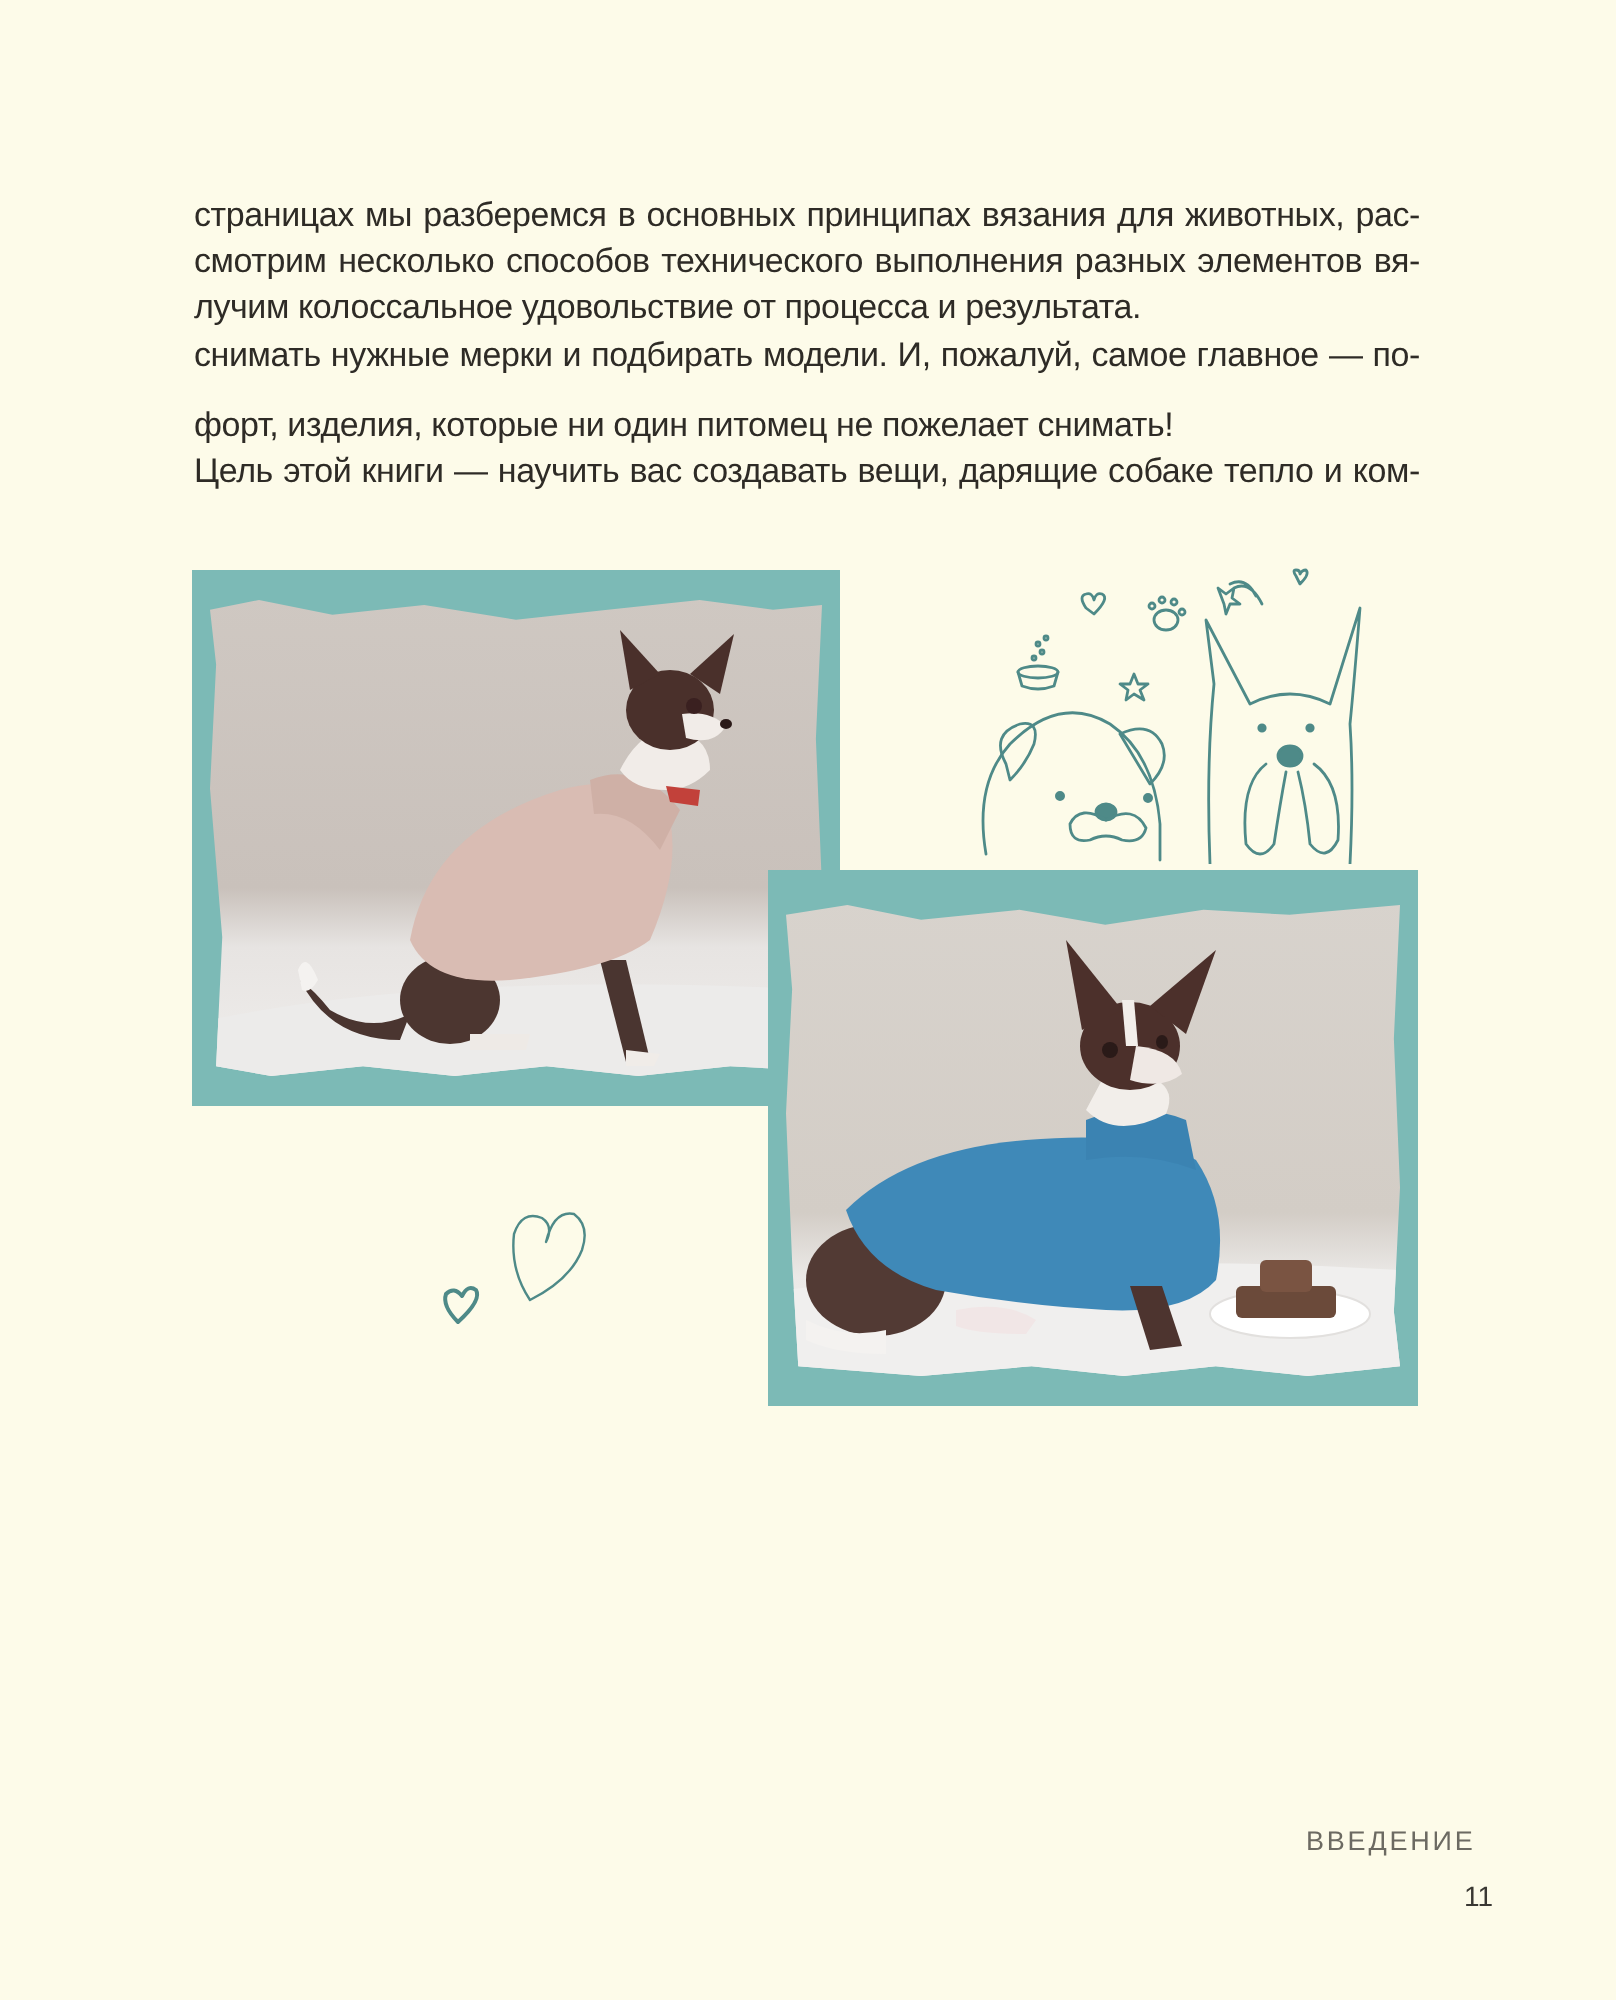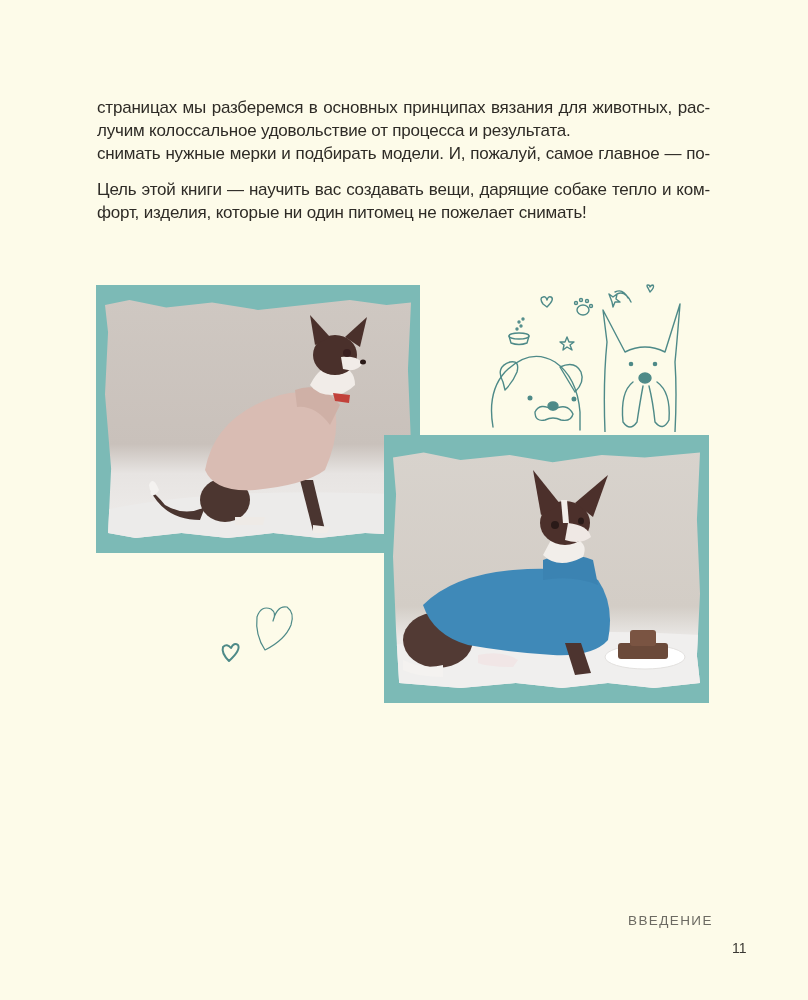--- a/index.html
+++ b/index.html
@@ -37,40 +37,41 @@
   .photo2 { left:384px; top:435px; width:325px; height:268px; z-index:2; }
   .photo2 .photo-inner {
     left:9px; top:10px; right:9px; bottom:10px;
     background:linear-gradient(180deg,#d8d3cd 0%,#d3cdc6 65%,#ebe9e7 78%,#f4f3f2 100%);
     clip-path:polygon(0% 5%,10% 3%,22% 6%,38% 4%,52% 7%,68% 4%,82% 5%,100% 3%,99% 30%,100% 60%,99% 85%,100% 96%,85% 98%,70% 96%,55% 98%,40% 96%,22% 98%,2% 96%,1% 75%,0% 45%,1% 20%);
   }
   .photo-inner svg { position:absolute; left:0; top:0; width:100%; height:100%; }
 
   .doodle { position:absolute; }
   .footer-section {
-    position:absolute; left:628px; top:913px;
+    position:absolute; left:653px; top:913px;
     font-size:13.5px; letter-spacing:1.4px; color:#6c6a62;
   }
   .page-number {
     position:absolute; left:732px; top:912px;
     font-size:14px; color:#3a3833;margin-top:28px;
   }
 </style>
 </head>
 <body>
 
 <div class="text-block">
   <p>
     <span class="para-line">страницах мы разберемся в основных принципах вязания для животных, рас-</span>
+    <span class="para-line">смотрим несколько способов технического выполнения разных элементов вя-</span>
     <span class="para-line last">лучим колоссальное удовольствие от процесса и результата.</span>
     <span class="para-line">снимать нужные мерки и подбирать модели. И, пожалуй, самое главное — по-</span>
   </p>
   <p>
+    <span class="para-line last">форт, изделия, которые ни один питомец не пожелает снимать!</span>
     <span class="para-line">Цель этой книги — научить вас создавать вещи, дарящие собаке тепло и ком-</span>
-    <span class="para-line last">форт, изделия, которые ни один питомец не пожелает снимать!</span>
   </p>
 </div>
 
 <div class="photo-frame photo1">
   <div class="photo-inner">
     <svg viewBox="0 0 306 248" preserveAspectRatio="none">
 
       <path d="M0 215 Q120 190 306 200 L306 248 L0 248 Z" fill="#ecebea"></path>
 
       <path d="M95 225 Q60 225 45 195 Q52 200 60 210 Q80 222 100 212 Z" fill="#4a3530"></path>

